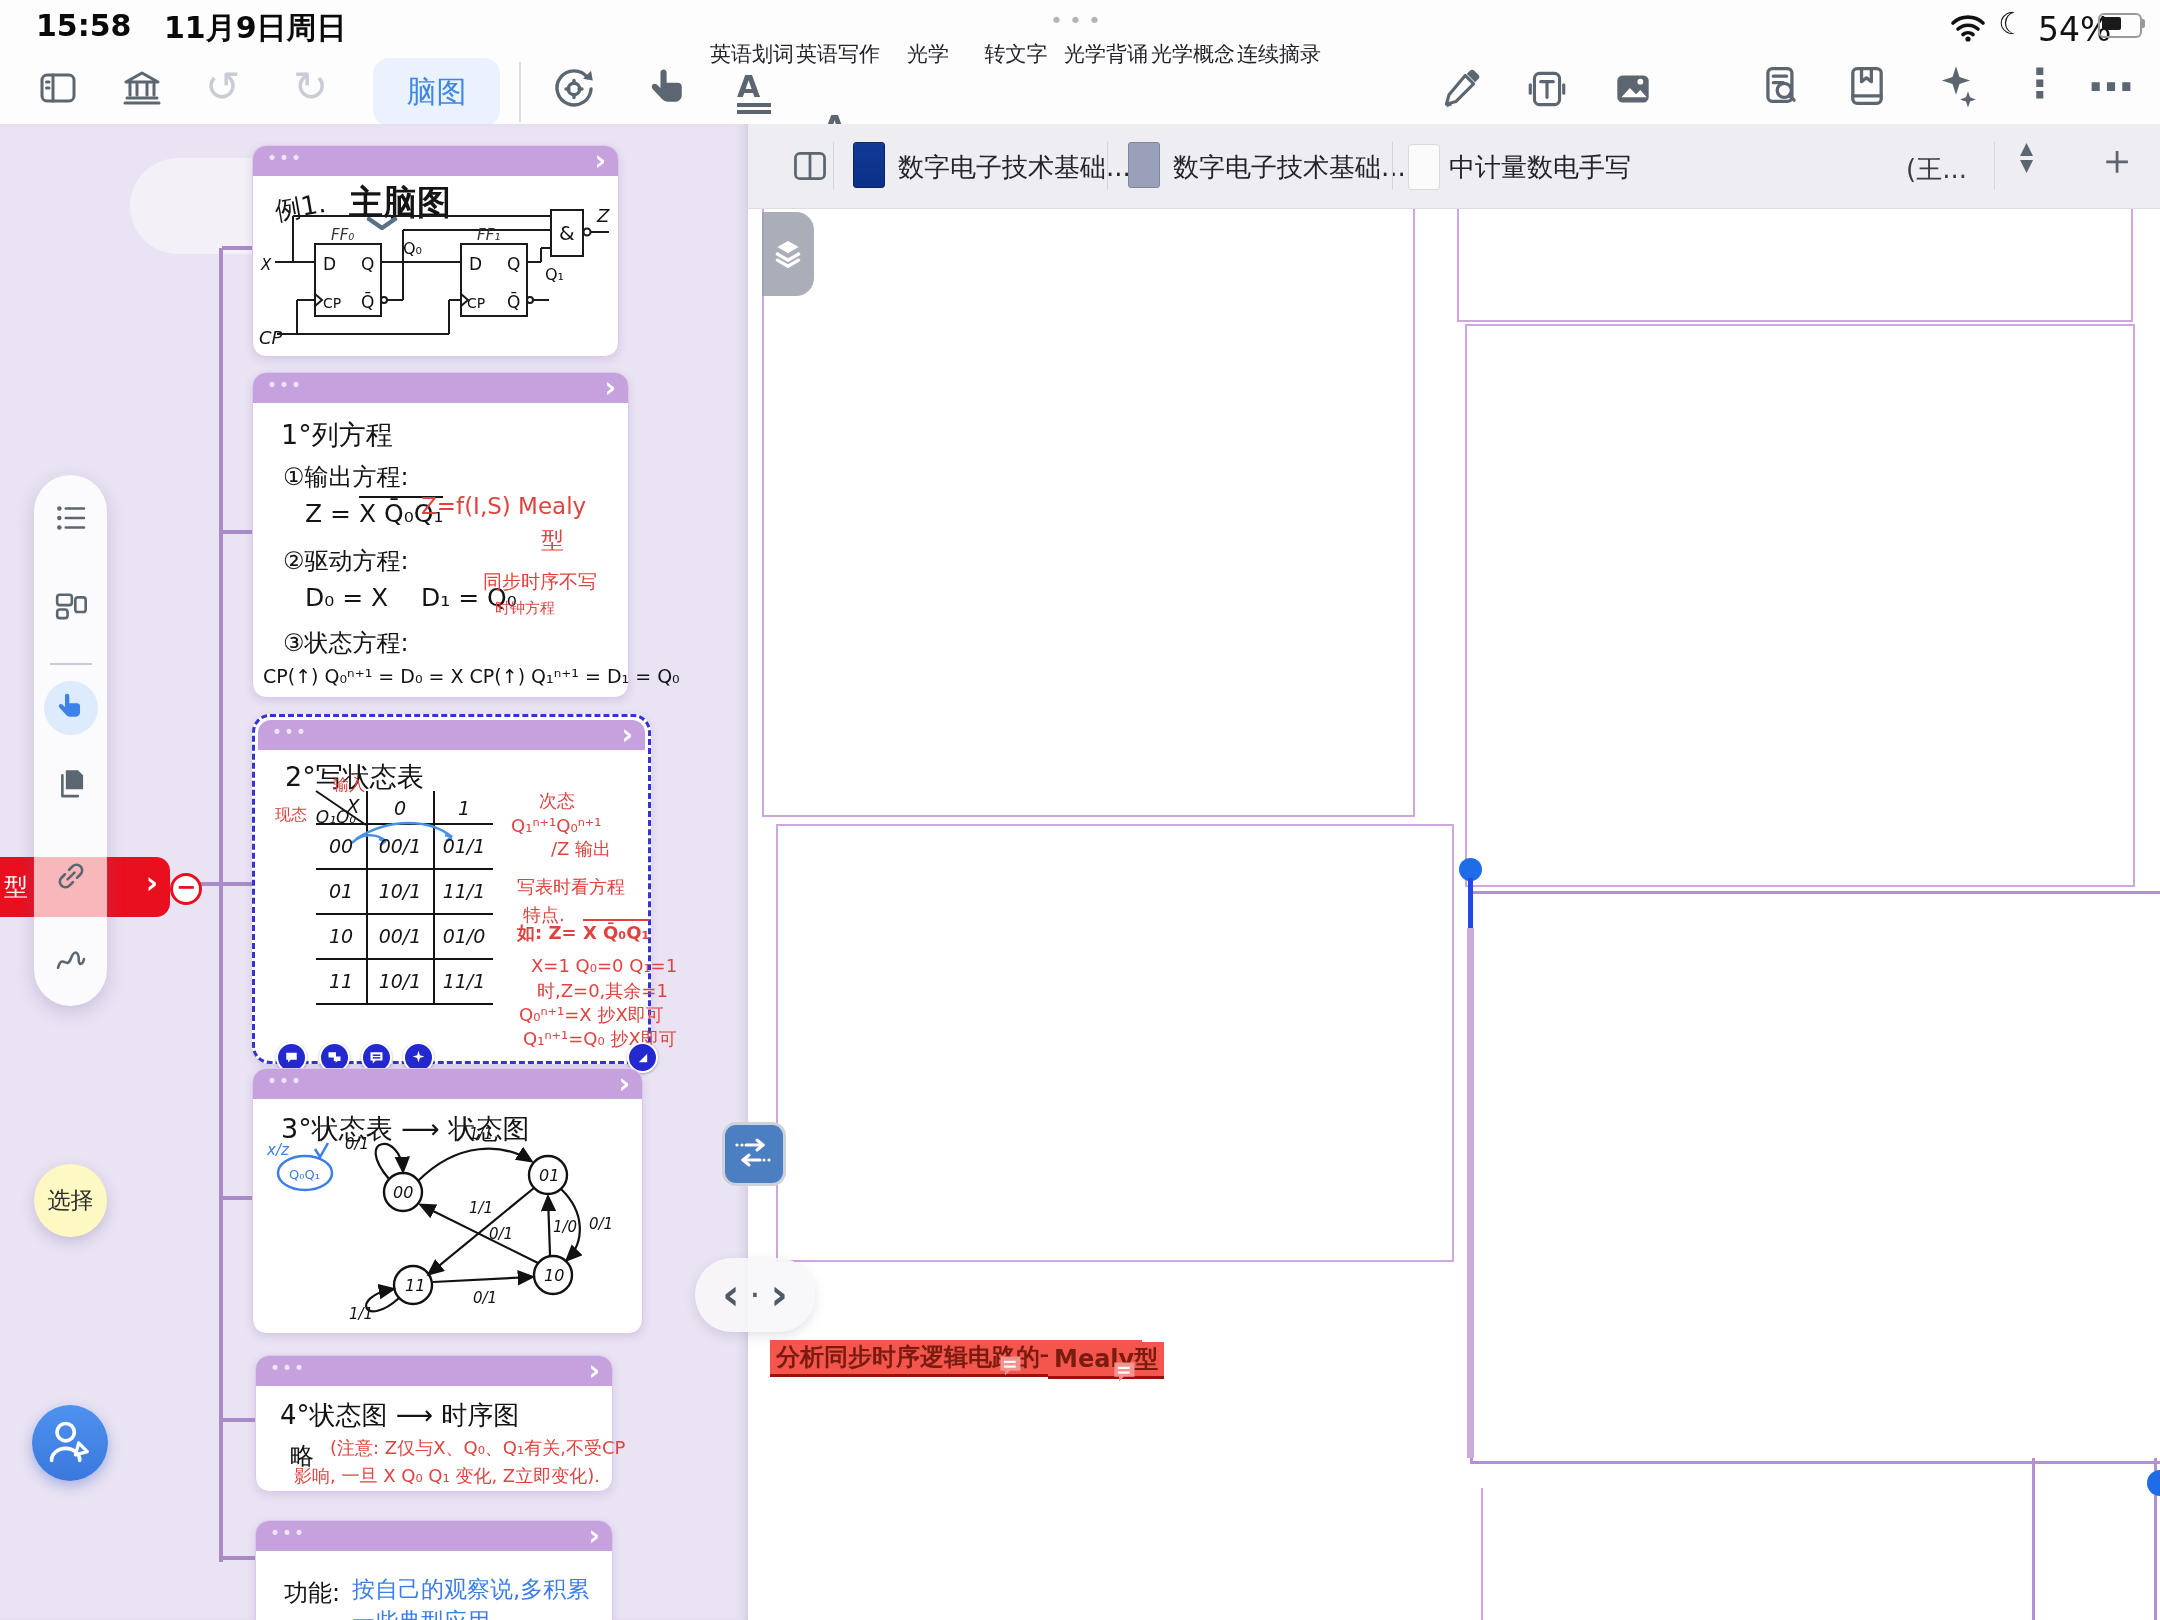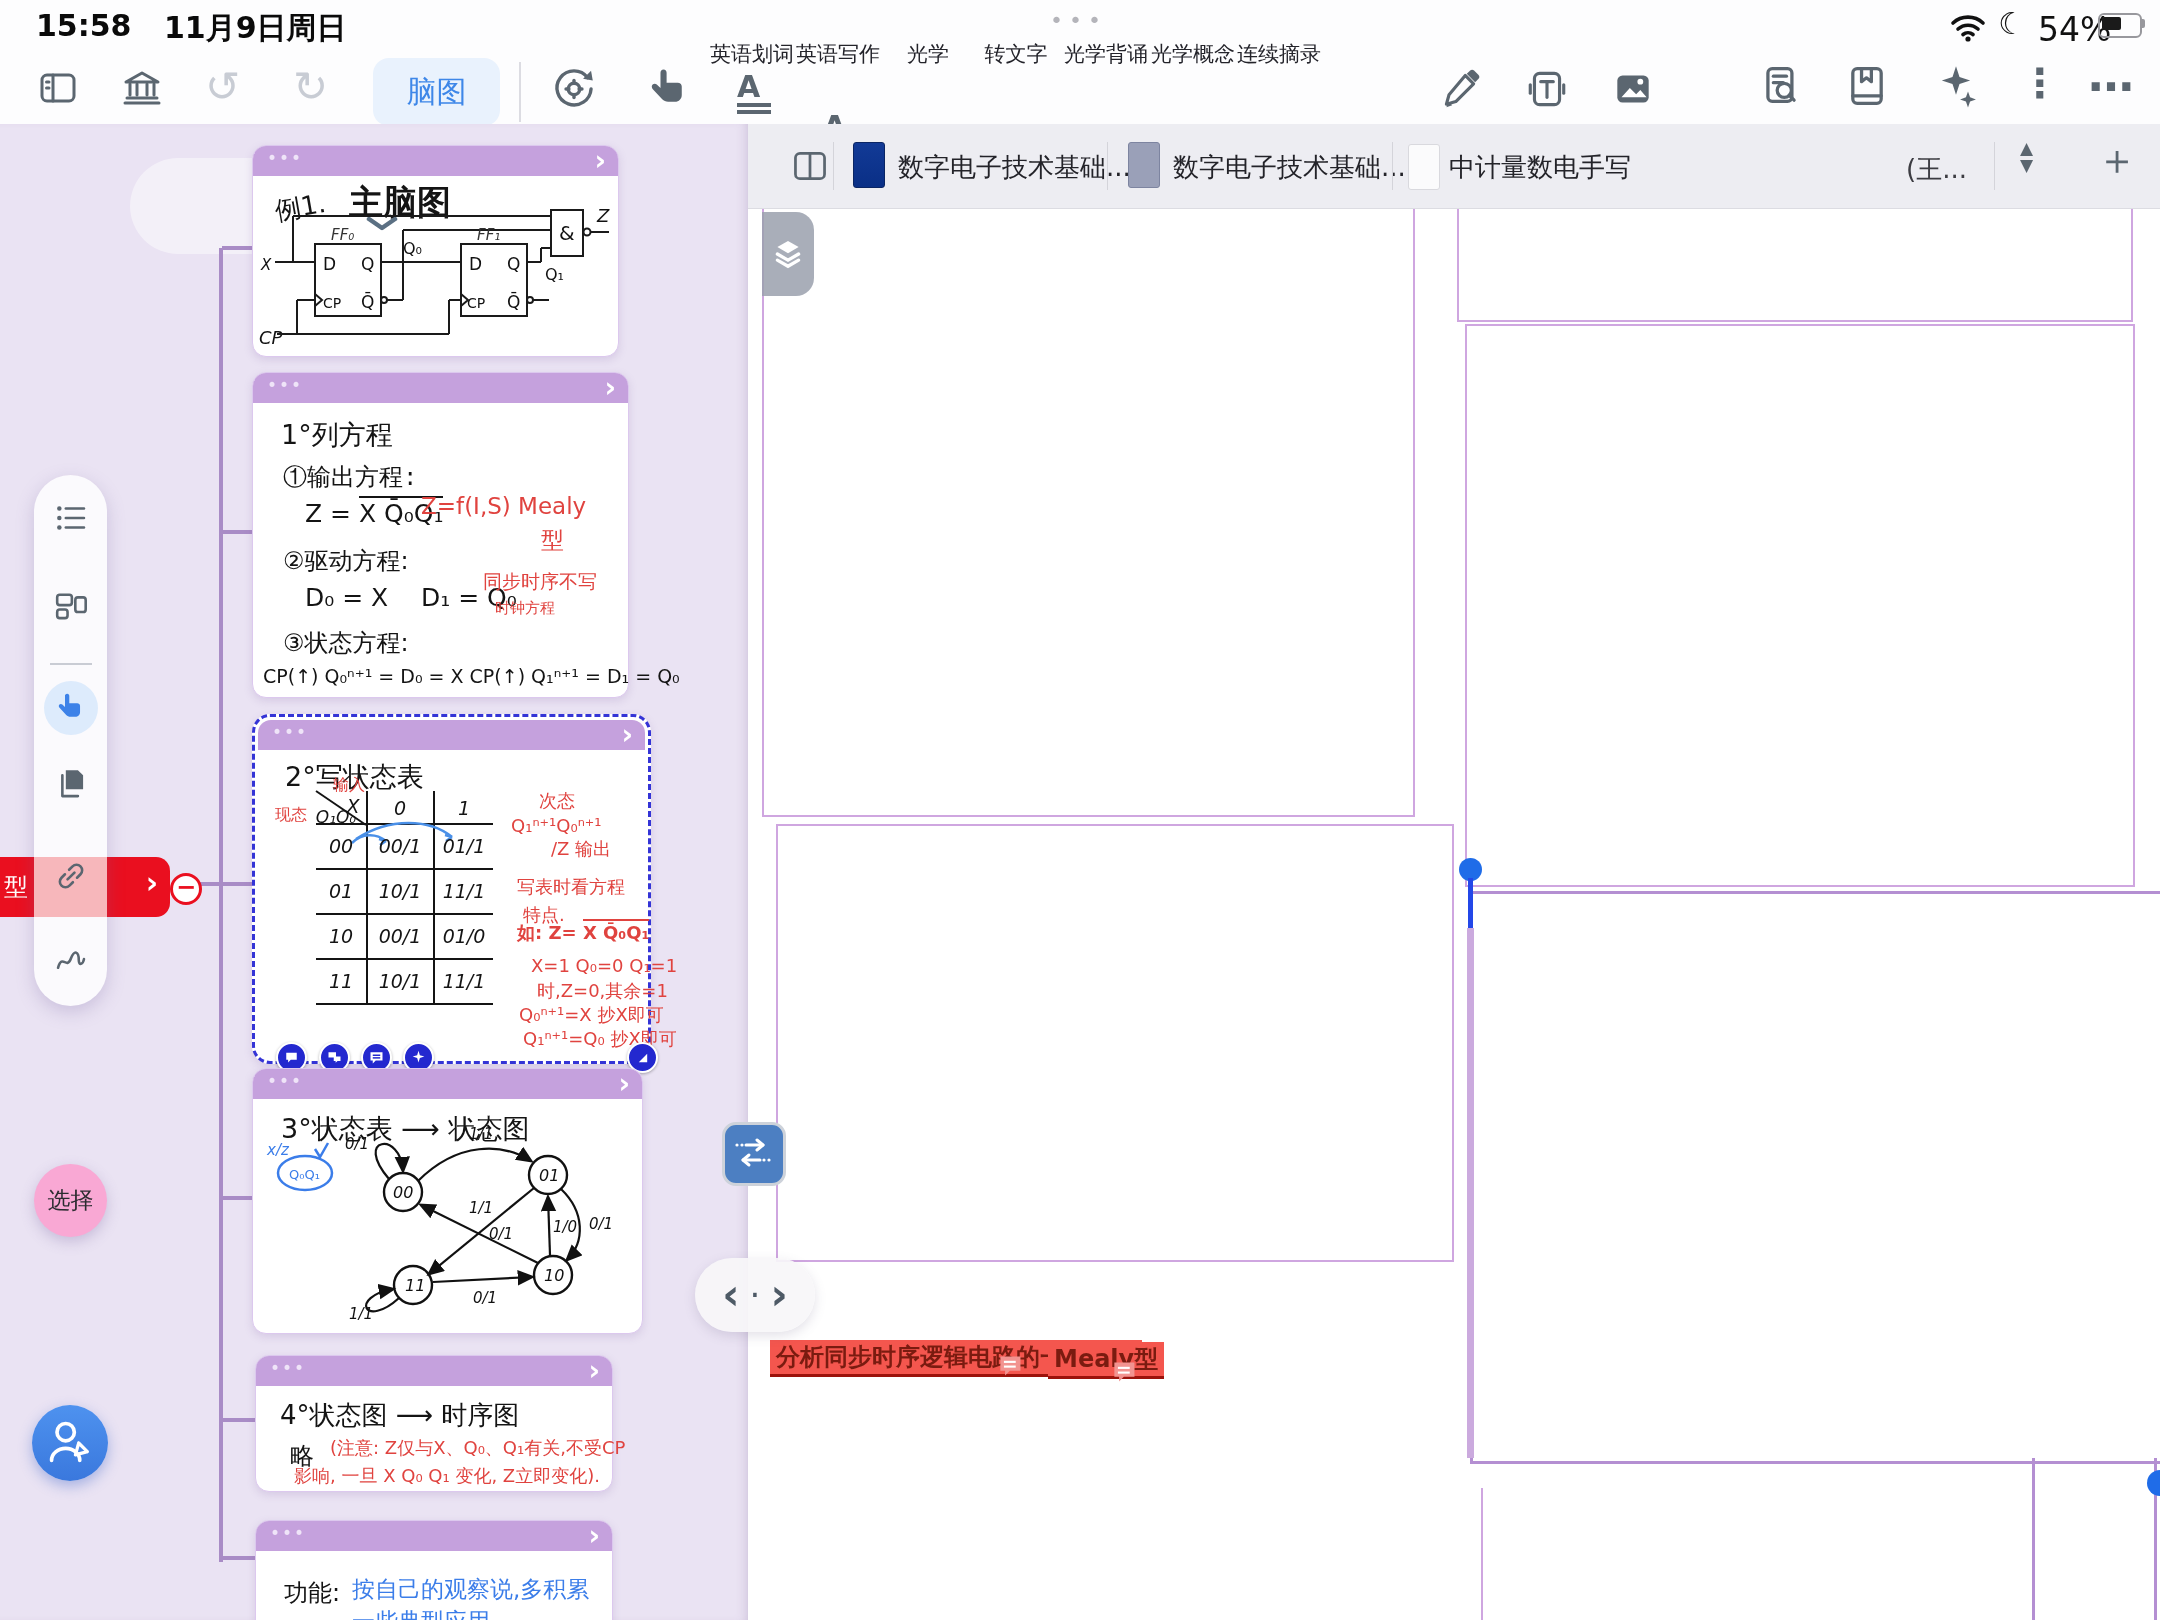--- a/index.html
+++ b/index.html
@@ -343,21 +343,21 @@
         <line x1="196" y1="96" x2="208" y2="96"></line>
     </svg>
   </div>
 
   <div class="node" style="left:252px;top:372px;width:375px;height:324px;">
     <div class="n-head">
       <span class="n-dots">•••</span>
       <span class="n-exp">›</span>
     </div>
     <span class="abs hand" style="left:28px;top:44px;font-size:27px;">1°列方程</span>
-    <span class="abs hand" style="left:30px;top:88px;font-size:24px;font-family:Liberation Mono, monospace;">①输出方程:</span>
+    <span class="abs hand" style="left:30px;top:88px;font-size:24px;">①输出方程:</span>
     <span class="abs hand" style="left:52px;top:126px;font-size:25px;">
       <span>Z =</span> <span class="ovl">X Q̄₀Q₁</span>
     </span>
     <span class="abs red" style="left:168px;top:120px;font-size:23px;white-space:nowrap;">Z=f(I,S)  Mealy</span>
     <span class="abs red" style="left:288px;top:152px;font-size:23px;">型</span>
     <span class="abs hand" style="left:30px;top:172px;font-size:24px;">②驱动方程:</span>
     <span class="abs hand" style="left:52px;top:210px;font-size:25px;">D₀ = X</span>
     <span class="abs hand" style="left:168px;top:210px;font-size:25px;">D₁ = Q₀</span>
     <span class="abs red" style="left:230px;top:196px;font-size:19px;white-space:nowrap;">同步时序不写</span>
     <span class="abs red" style="left:242px;top:226px;font-size:15px;">时钟方程</span>
@@ -540,21 +540,21 @@
     <svg class="abs" style="left:18px;top:382px;" width="38" height="38" viewBox="0 0 44 44">
       <path class="icn" d="M18 26 l8 -8"></path>
       <path class="icn" d="M15 20 l-4 4 a6.5 6.5 0 0 0 9.2 9.2 l4 -4"></path>
       <path class="icn" d="M29 24 l4 -4 a6.5 6.5 0 0 0 -9.2 -9.2 l-4 4"></path>
     </svg>
     <svg class="abs" style="left:18px;top:466px;" width="38" height="38" viewBox="0 0 44 44">
       <path class="icn" d="M7 31 C 12 14, 17 34, 22 20 C 26 10, 31 12, 31 22 c 0 7 5 5 6 -1"></path>
     </svg>
   </div>
 
-  <div class="abs" style="left:34px;top:1164px;width:73px;height:73px;border-radius:50%;background:#f9a8d4;box-shadow:0 5px 14px rgba(120,100,160,.3);display:flex;align-items:center;justify-content:center;font-size:23px;color:#2c2c30;">选择</div>
+  <div class="abs" style="left:34px;top:1164px;width:73px;height:73px;border-radius:50%;background:#fef9c3;box-shadow:0 5px 14px rgba(120,100,160,.3);display:flex;align-items:center;justify-content:center;font-size:23px;color:#2c2c30;">选择</div>
 
   <div class="abs" style="left:32px;top:1405px;width:76px;height:76px;border-radius:50%;background:linear-gradient(#4e92ef,#3a78dd);box-shadow:0 5px 14px rgba(60,100,200,.4);">
     <svg style="position:absolute;left:14px;top:12px;" width="48" height="52" viewBox="0 0 44 48">
       <circle cx="18" cy="14" r="8" stroke="#fff" stroke-width="3.4" fill="none"></circle>
       <path d="M5 40 a13 11 0 0 1 26 0" stroke="#fff" stroke-width="3.4" fill="none" stroke-linecap="round"></path>
       <path d="M30 24 l8 8 m-8 -8 l-3 11 11 -3" stroke="#fff" stroke-width="3" fill="none" stroke-linecap="round" stroke-linejoin="round"></path>
     </svg>
   </div>
 
   <div class="abs" style="left:722px;top:1122px;width:58px;height:58px;background:#4c7fc2;border:3px solid #cdd2da;border-radius:14px;">

